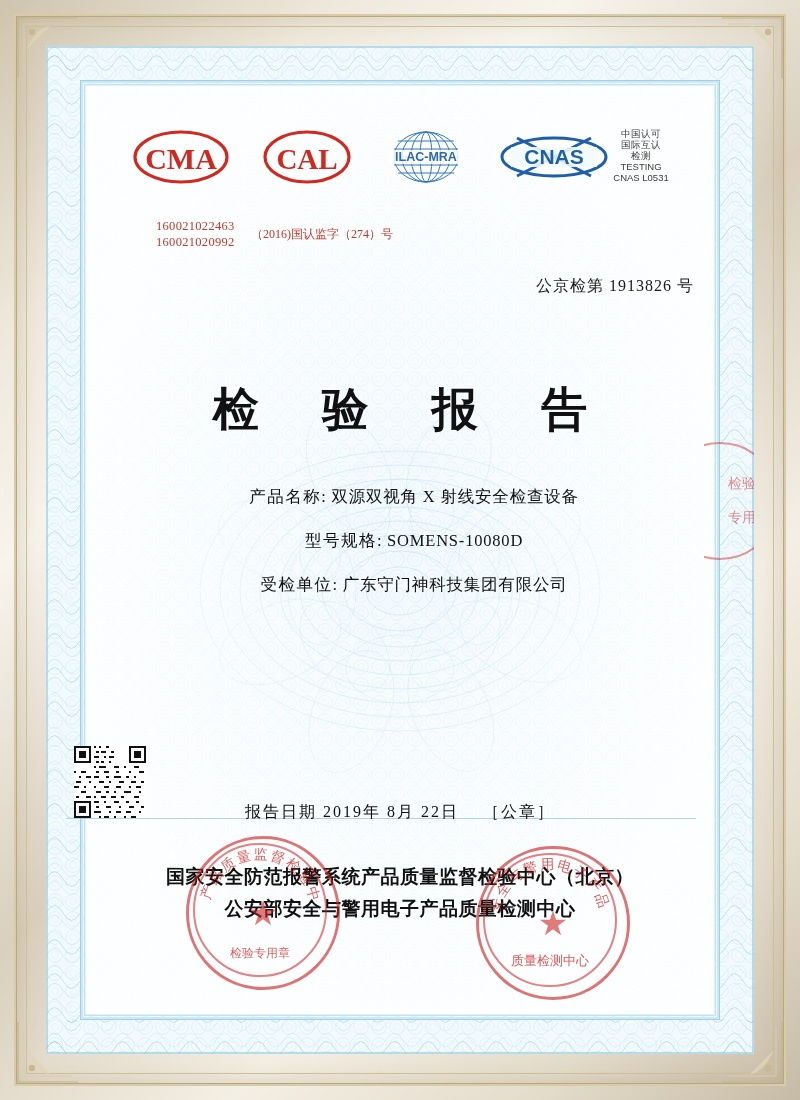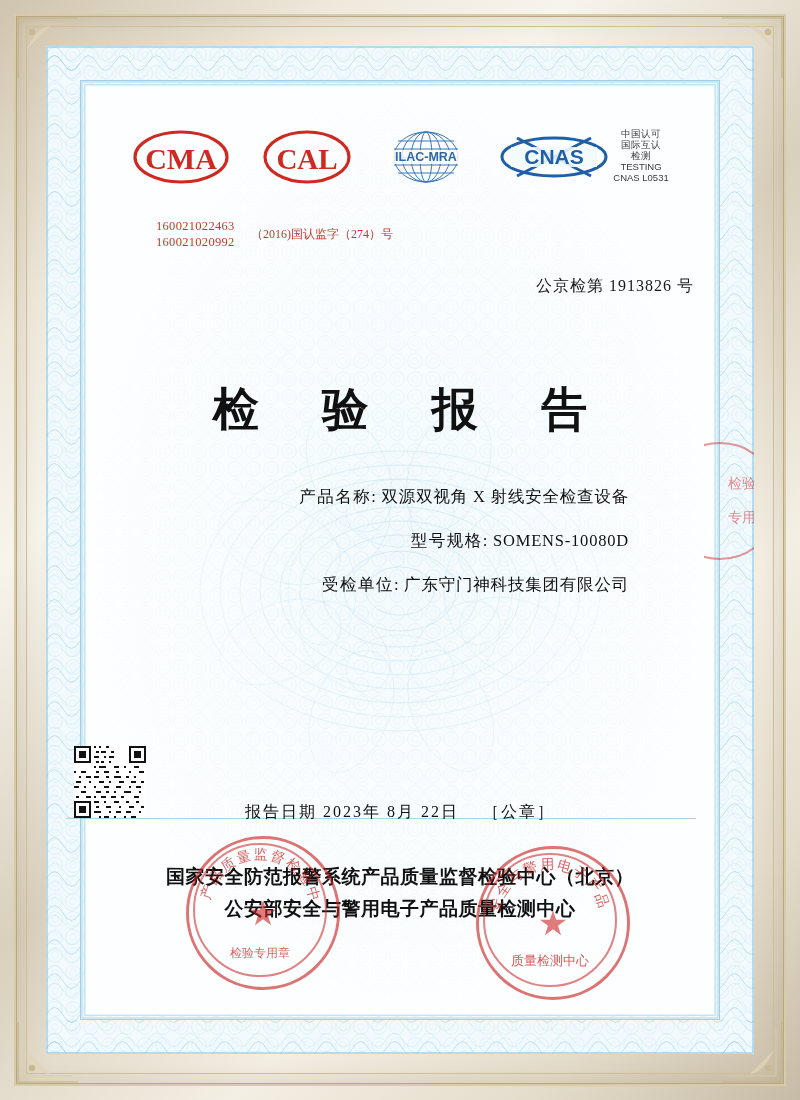--- a/index.html
+++ b/index.html
@@ -162,21 +162,21 @@
     color: #111;
   }
   .field .lbl {
     letter-spacing: 1.5px;
   }
   .field .val {
     letter-spacing: .8px;
   }
   .field-row-inner {
     width: 430px;
-    text-align: right;
+    text-align: center;
     padding-left: 28px;
   }
 
   .date-line {
     position: absolute;
     top: 756px;
     left: 0;
     right: 0;
     text-align: center;
     font-size: 16px;
@@ -573,21 +573,21 @@
               <rect x="20" y="28" width="1" height="1"></rect>
               <rect x="23" y="28" width="2" height="1"></rect>
           </g>
         </svg>
       </div>
 
       <div class="rule"></div>
 
       <div class="date-line">
         <span>报告日期</span>
-        <span>2023</span><span>年</span>
+        <span>2019</span><span>年</span>
         <span>8</span><span>月</span>
         <span>22</span><span>日</span>
         <span style="margin-left:18px;">［公章］</span>
       </div>
 
       <div class="org">
         <div class="l1">国家安全防范报警系统产品质量监督检验中心（北京）</div>
         <div class="l2">公安部安全与警用电子产品质量检测中心</div>
       </div>
 

